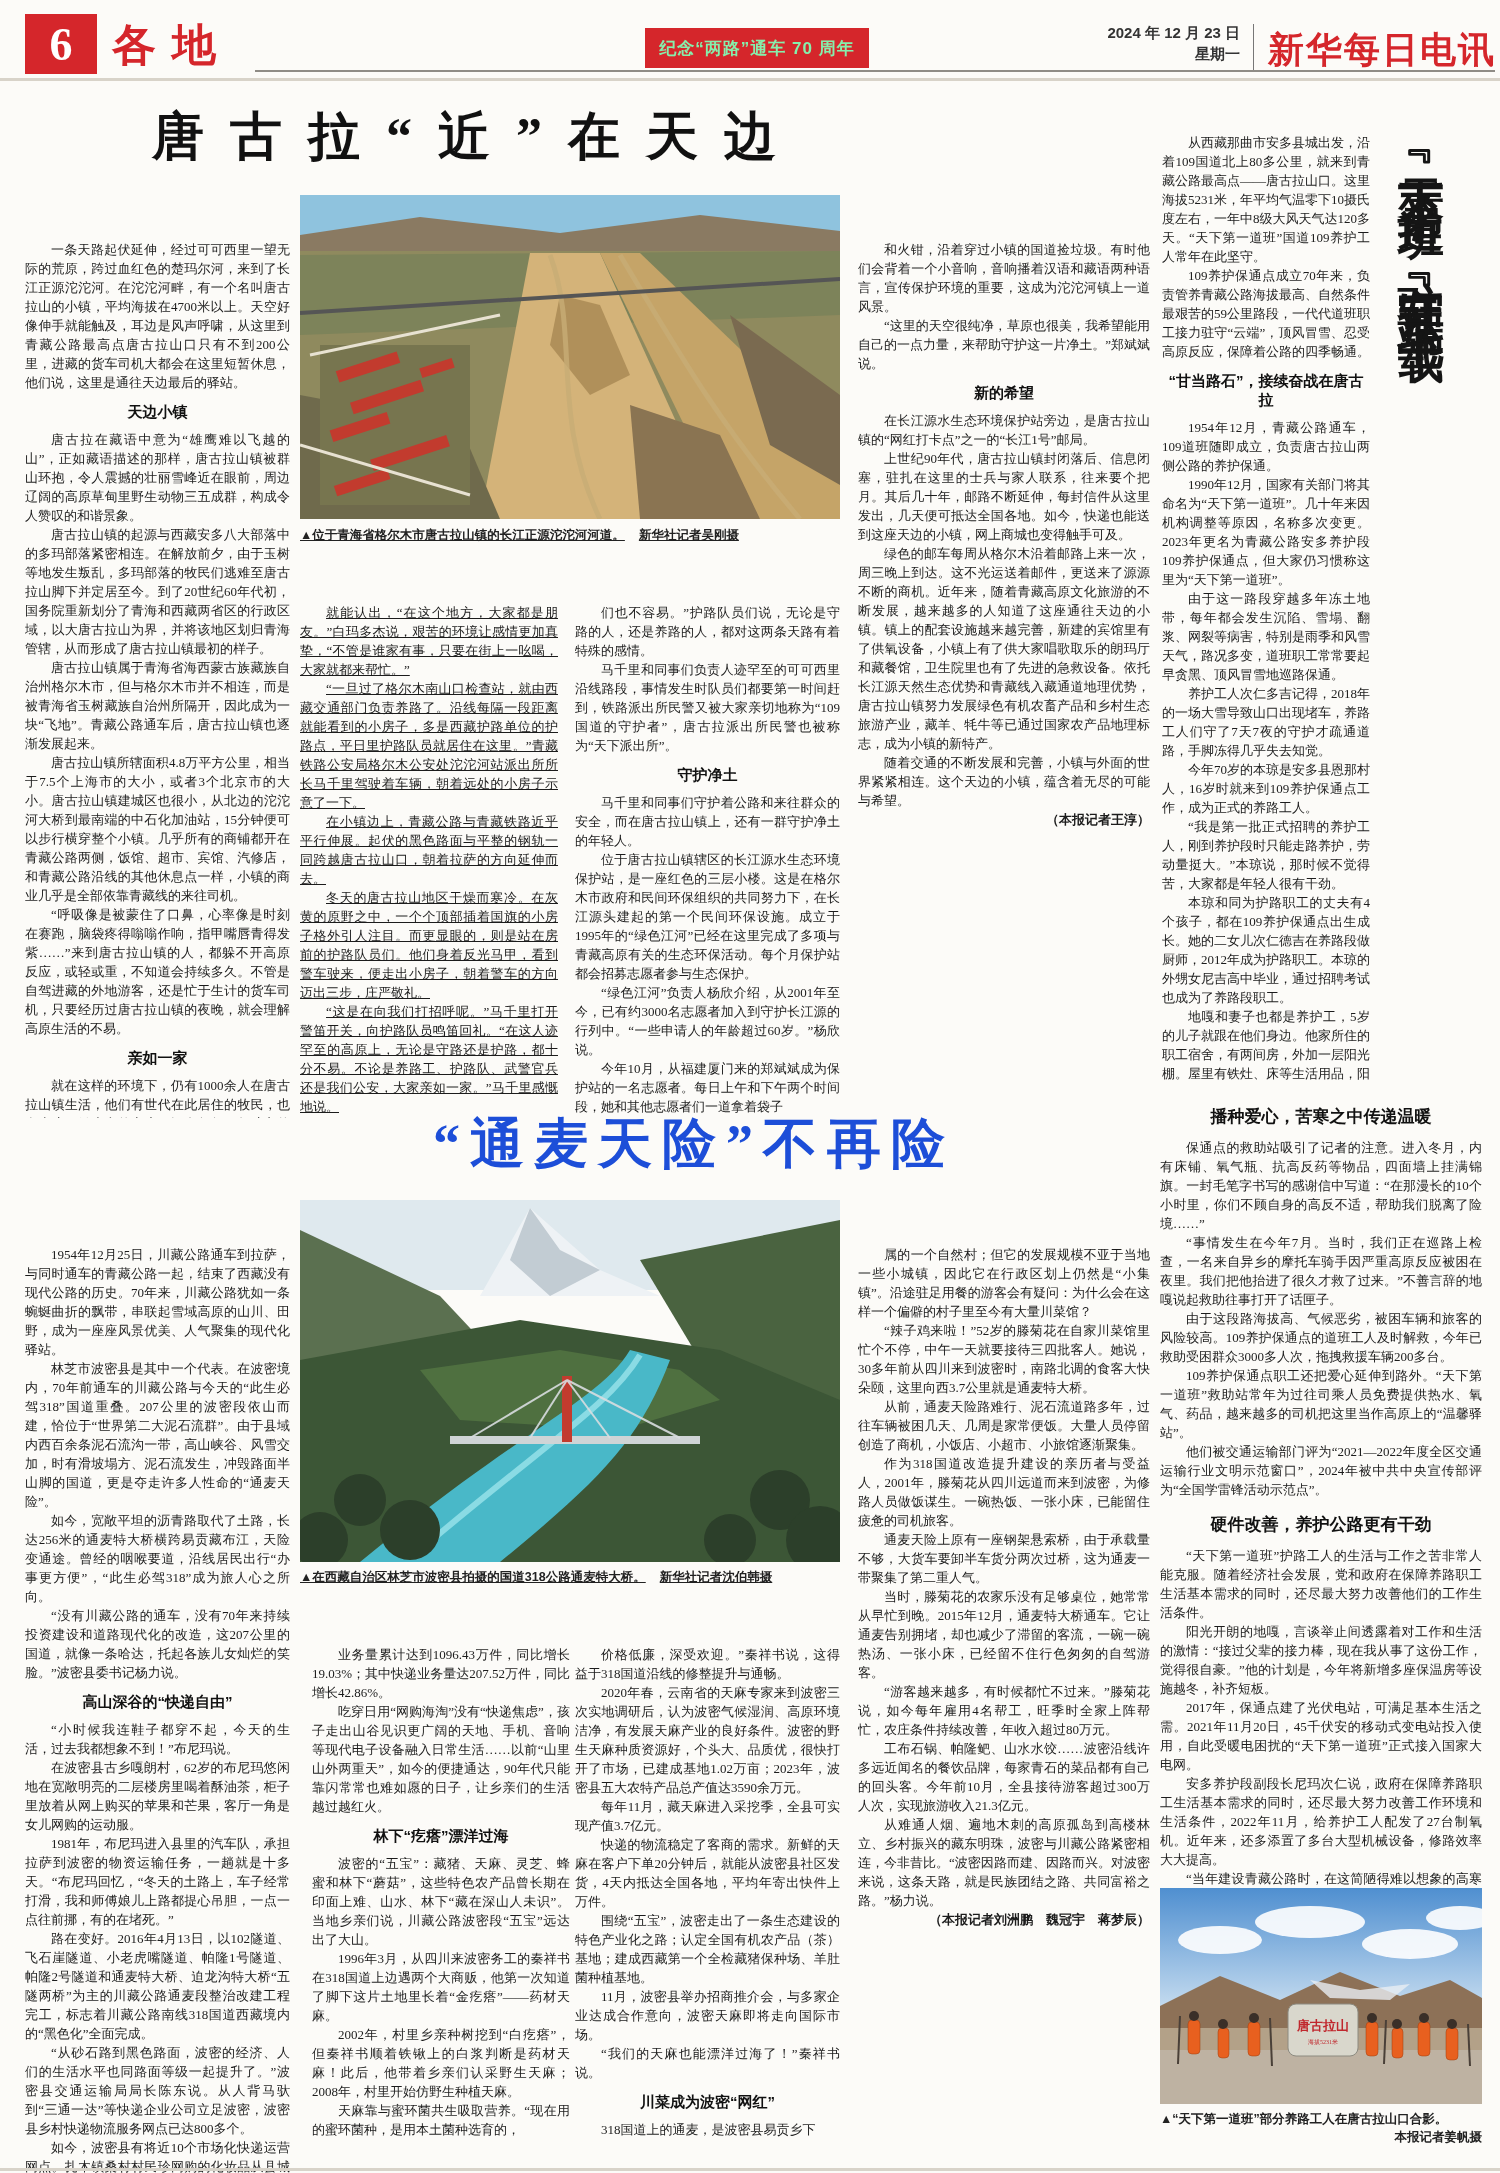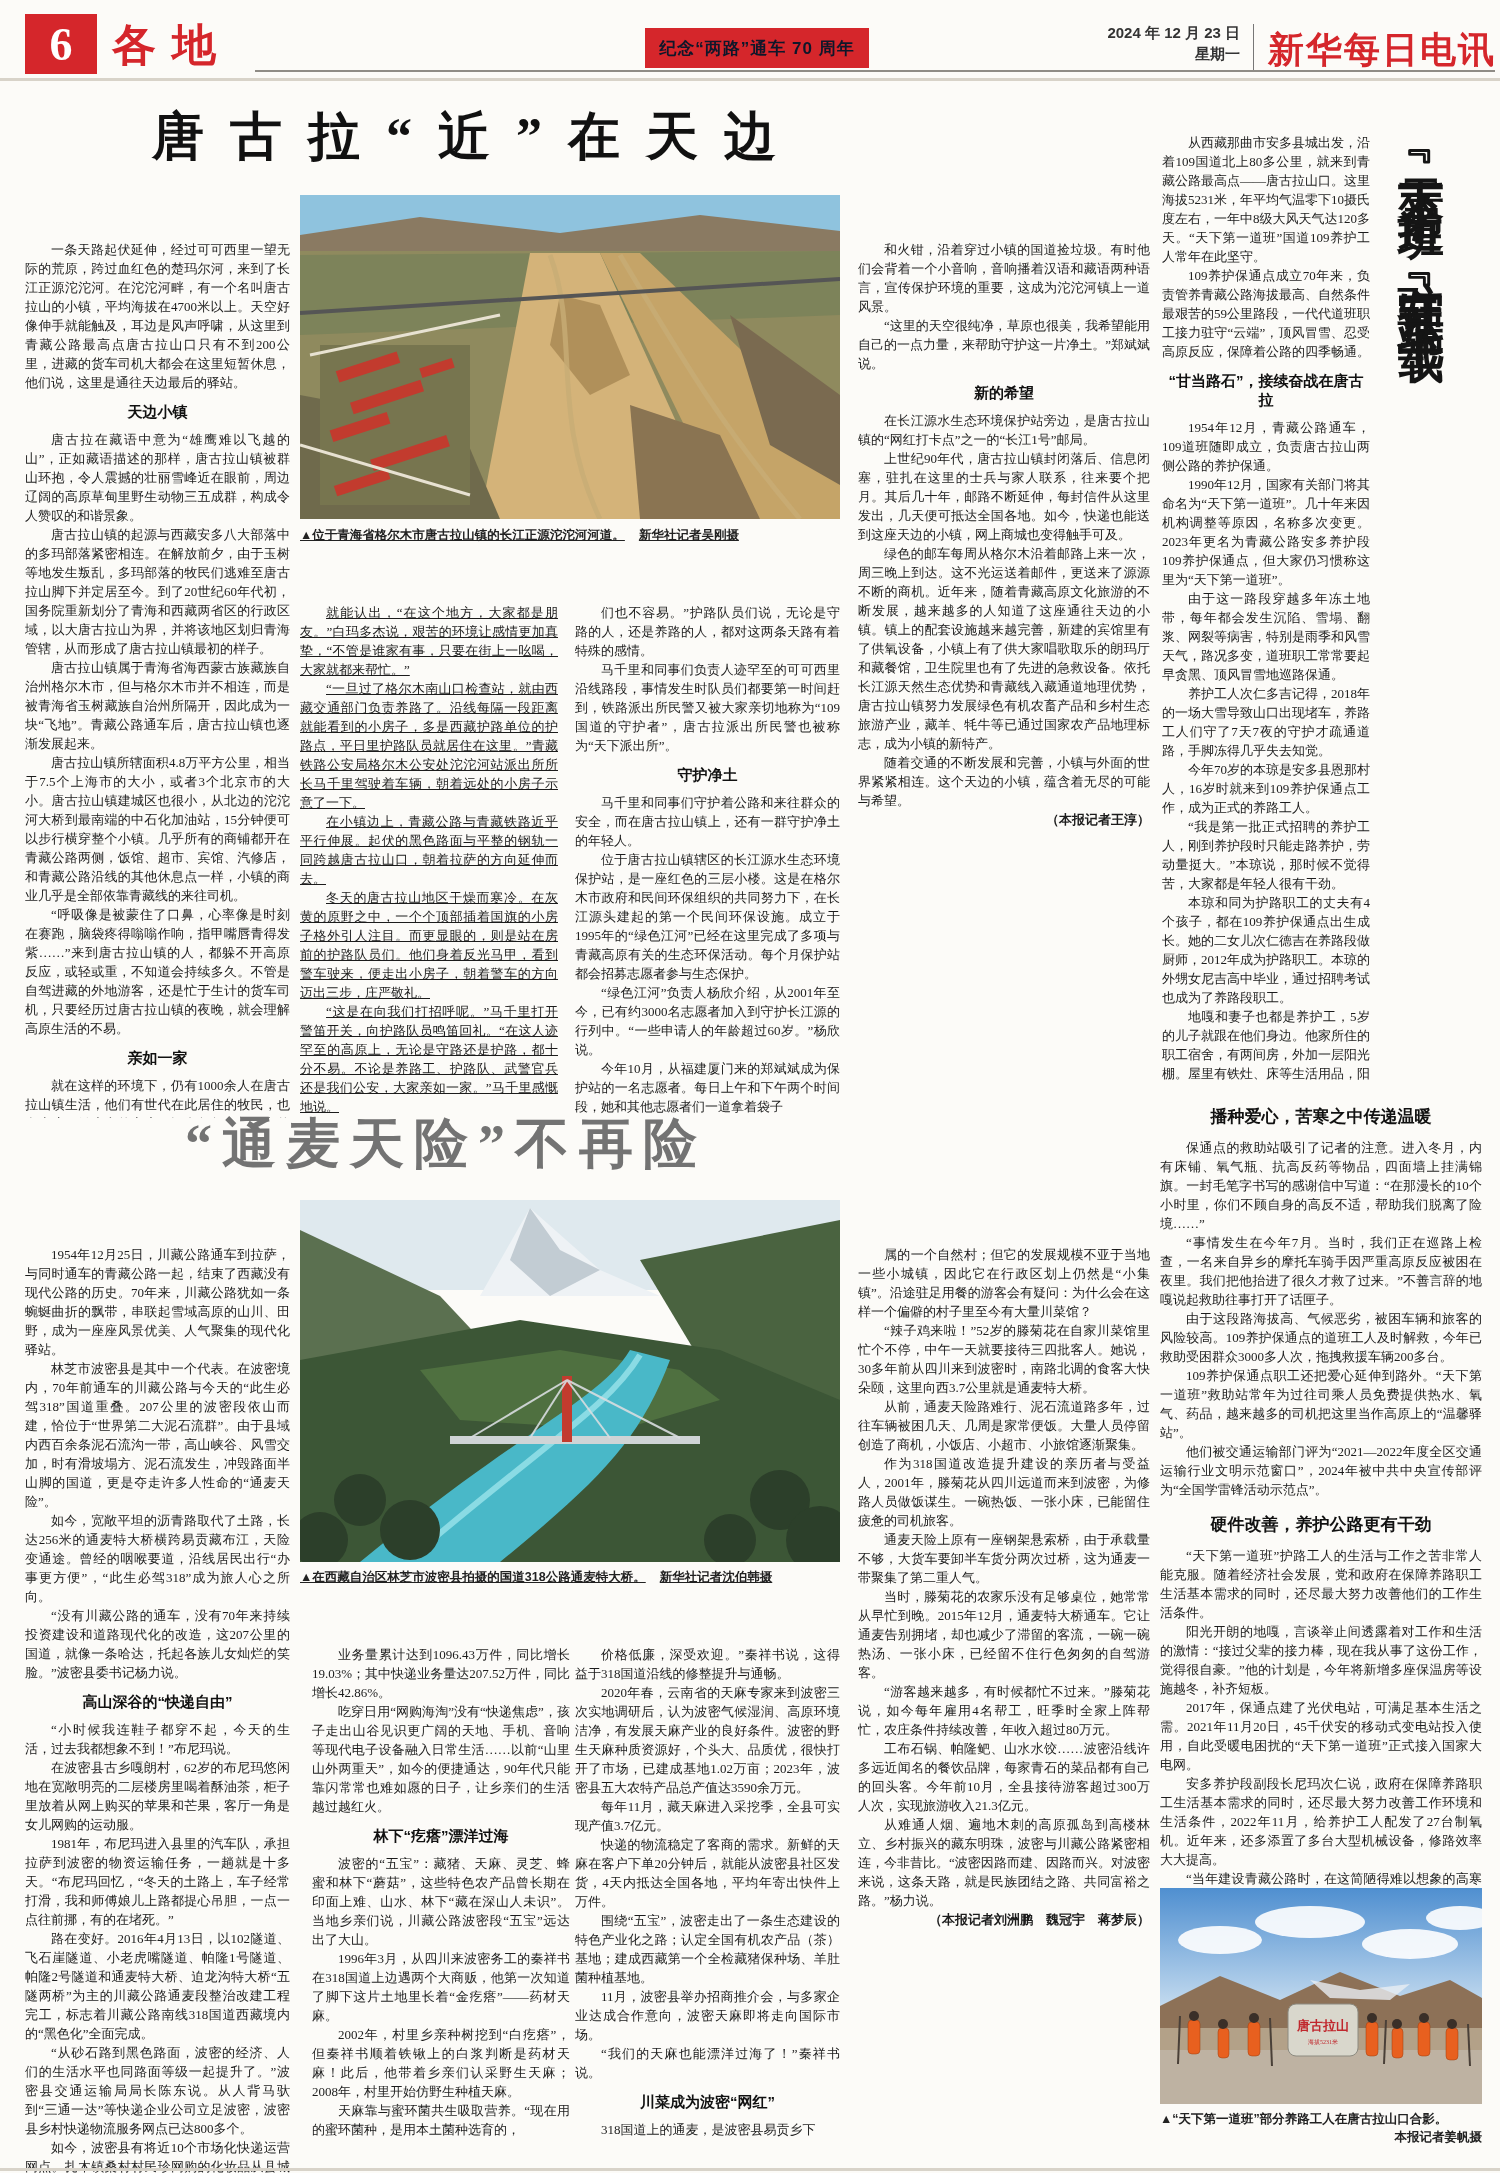--- a/index.html
+++ b/index.html
@@ -5,28 +5,28 @@
   html,body{margin:0;padding:0;background:#e8e4dc;}
   #page{position:relative;width:1500px;height:2173px;background:#fcfbf8;margin:0 auto;
         font-family:"Liberation Serif","DejaVu Serif",serif;color:#1c1c1c;overflow:hidden;}
   .abs{position:absolute;}
   
   .pgbox{background:#d5262b;color:#fff;display:flex;align-items:center;justify-content:center;
          font:700 46px "Liberation Serif",serif;}
   .secttl{color:#d5262b;font:700 44px "Liberation Serif",serif;letter-spacing:16px;}
   .hrule{background:#8f8c86;height:2px;}
   .hband{background:#d8d3c9;height:3px;}
-  .banner{background:#d5262b;color:#0f172a;display:flex;align-items:center;justify-content:center;
+  .banner{background:#d5262b;color:#86efac;display:flex;align-items:center;justify-content:center;
           font:700 17px "Liberation Sans",sans-serif;letter-spacing:1px;}
   .dateblk{font:700 15px "Liberation Sans",sans-serif;color:#333;text-align:right;line-height:21px;}
   .vline{width:1px;background:#777;}
   .masthead{color:#d5262b;font:900 36px "Liberation Serif",serif;letter-spacing:2px;}
   
   .headline1{font:900 52px "Liberation Serif",serif;letter-spacing:26px;white-space:nowrap;color:#111;}
-  .headline2{font:900 54px "Liberation Serif",serif;letter-spacing:10px;white-space:nowrap;color:#737373;text-align:left;}
+  .headline2{font:900 54px "Liberation Serif",serif;letter-spacing:10px;white-space:nowrap;color:#1d4ed8;text-align:right;}
   .vhead{writing-mode:vertical-rl;font:900 46px "Liberation Serif",serif;letter-spacing:7px;color:#151515;}
   
   .col{font-size:13px;line-height:19px;overflow:hidden;margin-top:45px;}
   .col p.para{margin:0;text-indent:2em;text-align:justify;}
   .col p.endline{margin:0;text-align:right;text-indent:0;font-weight:700;}
   .colhead{font:700 15px "Liberation Sans",sans-serif;text-align:center;margin:11px 0 8px;color:#111;}
   .sechead{font:700 17px "Liberation Sans",sans-serif;text-align:center;margin:14px 0 10px;color:#111;}
   .cap{font:700 12.5px "Liberation Sans",sans-serif;line-height:18px;color:#222;text-decoration:underline;}
   .cap .credit{margin-left:14px;}
   .cap2{font:700 12.5px "Liberation Sans",sans-serif;line-height:18px;color:#222;}

